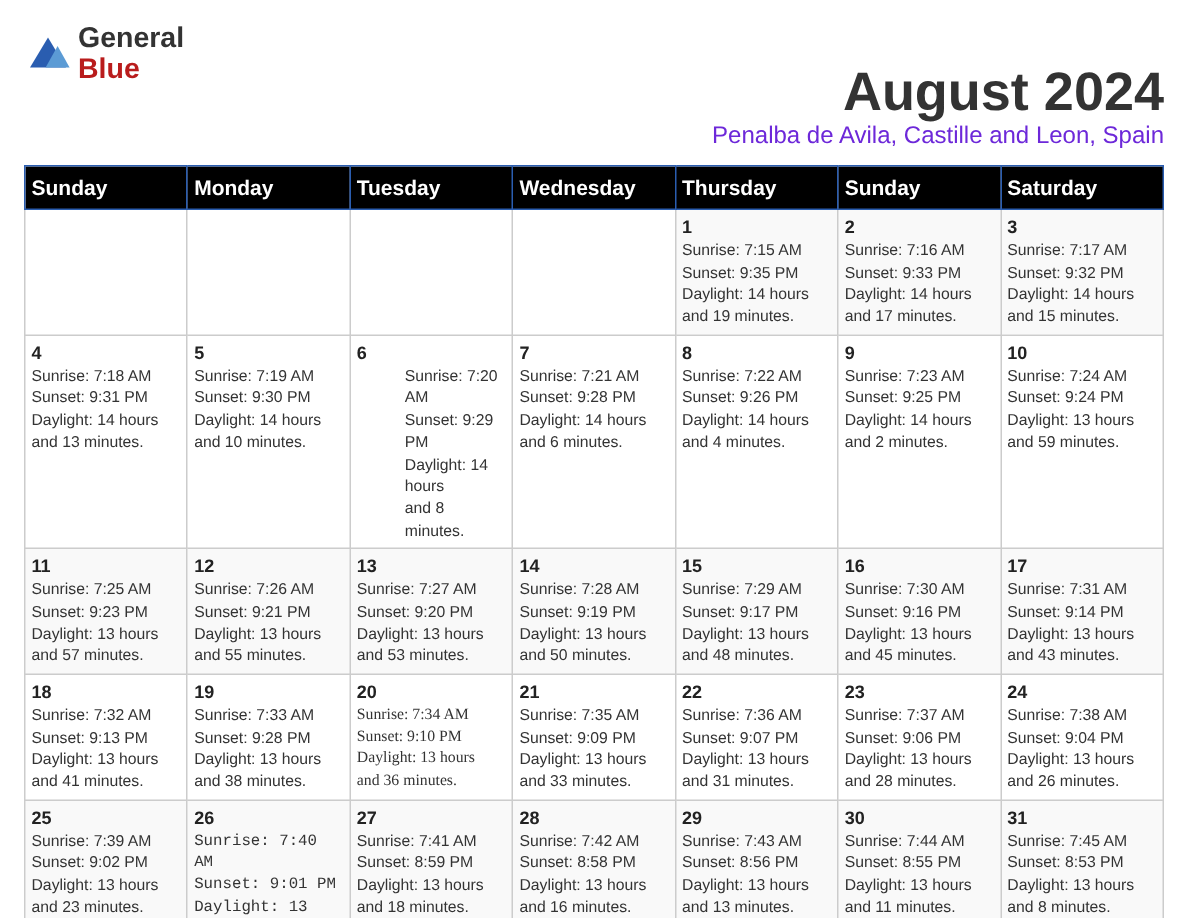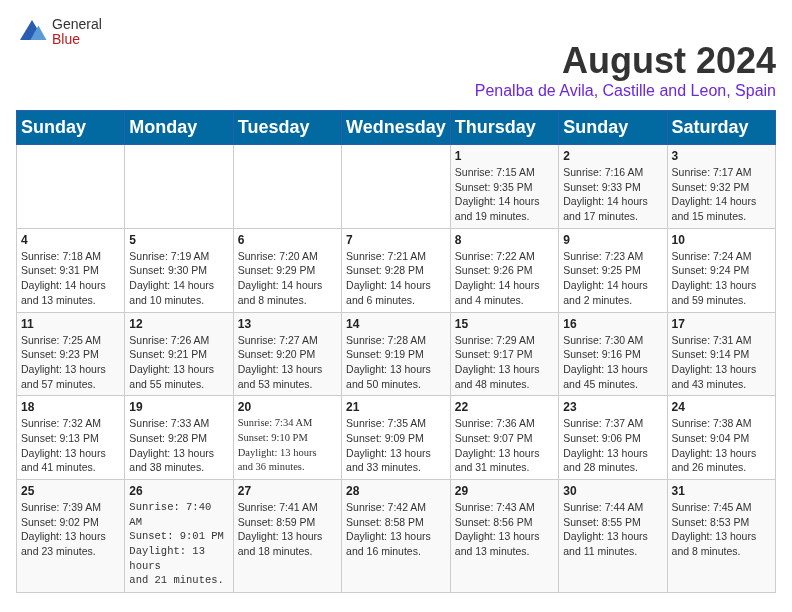--- a/index.html
+++ b/index.html
@@ -15,22 +15,22 @@
       justify-content: space-between;
       align-items: flex-start;
       margin-bottom: 10px;
     }
     .logo {
       display: flex;
       align-items: center;
       gap: 4px;
     }
     .logo-text {
-      font-size: 14px;
-      font-weight: normal;
+      font-size: 19px;
+      font-weight: bold;
       color: #333;
       line-height: 1.1;
     }
     .logo-text span {
       display: block;
     }
     .logo-text .blue { color: #b91c1c; }
     .logo-icon {
       width: 32px;
       height: 32px;
@@ -48,25 +48,25 @@
       font-size: 16px;
       color: #6d28d9;
       font-weight: normal;
     }
     .calendar-table {
       width: 100%;
       border-collapse: collapse;
       font-size: 11px;
     }
     .calendar-table th {
-      background: #0369a1;
+      background: #000000;
       color: #fff;
       padding: 6px 4px;
       text-align: left;
-      font-size: 18px;
+      font-size: 14px;
       font-weight: bold;
       border: 1px solid #2a5db0;
     }
     .calendar-table td {
       border: 1px solid #ccc;
       padding: 4px;
       vertical-align: top;
       width: calc(100% / 7);
       height: 80px;
       background: #fff;
@@ -162,21 +162,21 @@
         </td>
         <td>
           <div class="day-number">5</div>
           <div class="day-detail" style="white-space: pre-line;">Sunrise: 7:19 AM
 Sunset: 9:30 PM
 Daylight: 14 hours
 and 10 minutes.</div>
         </td>
         <td>
           <div class="day-number">6</div>
-          <div class="day-detail" style="white-space: pre-line;">Sunrise: 7:20 AM
+          <div class="day-detail" style="white-space: pre-line; margin-left: 32px;">Sunrise: 7:20 AM
 Sunset: 9:29 PM
 Daylight: 14 hours
 and 8 minutes.</div>
         </td>
         <td>
           <div class="day-number">7</div>
           <div class="day-detail" style="white-space: pre-line;">Sunrise: 7:21 AM
 Sunset: 9:28 PM
 Daylight: 14 hours
 and 6 minutes.</div>

